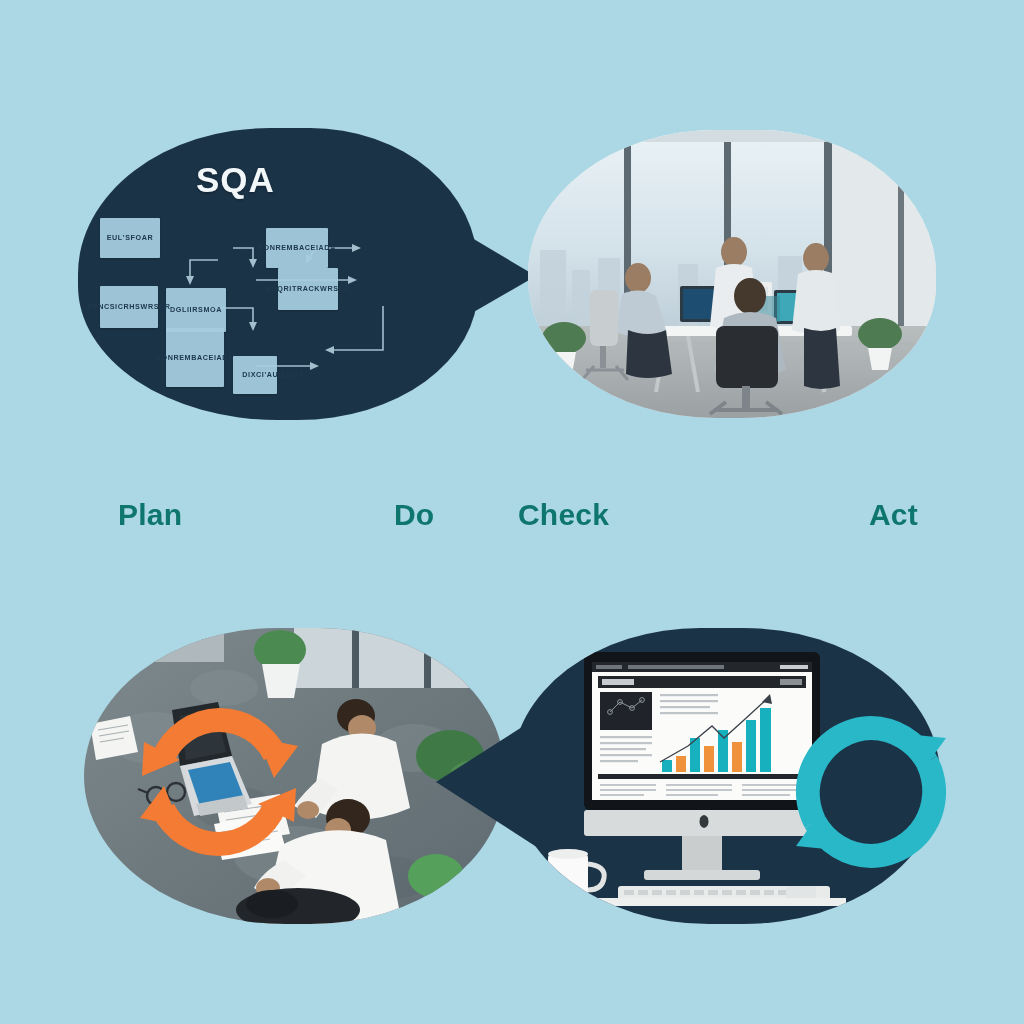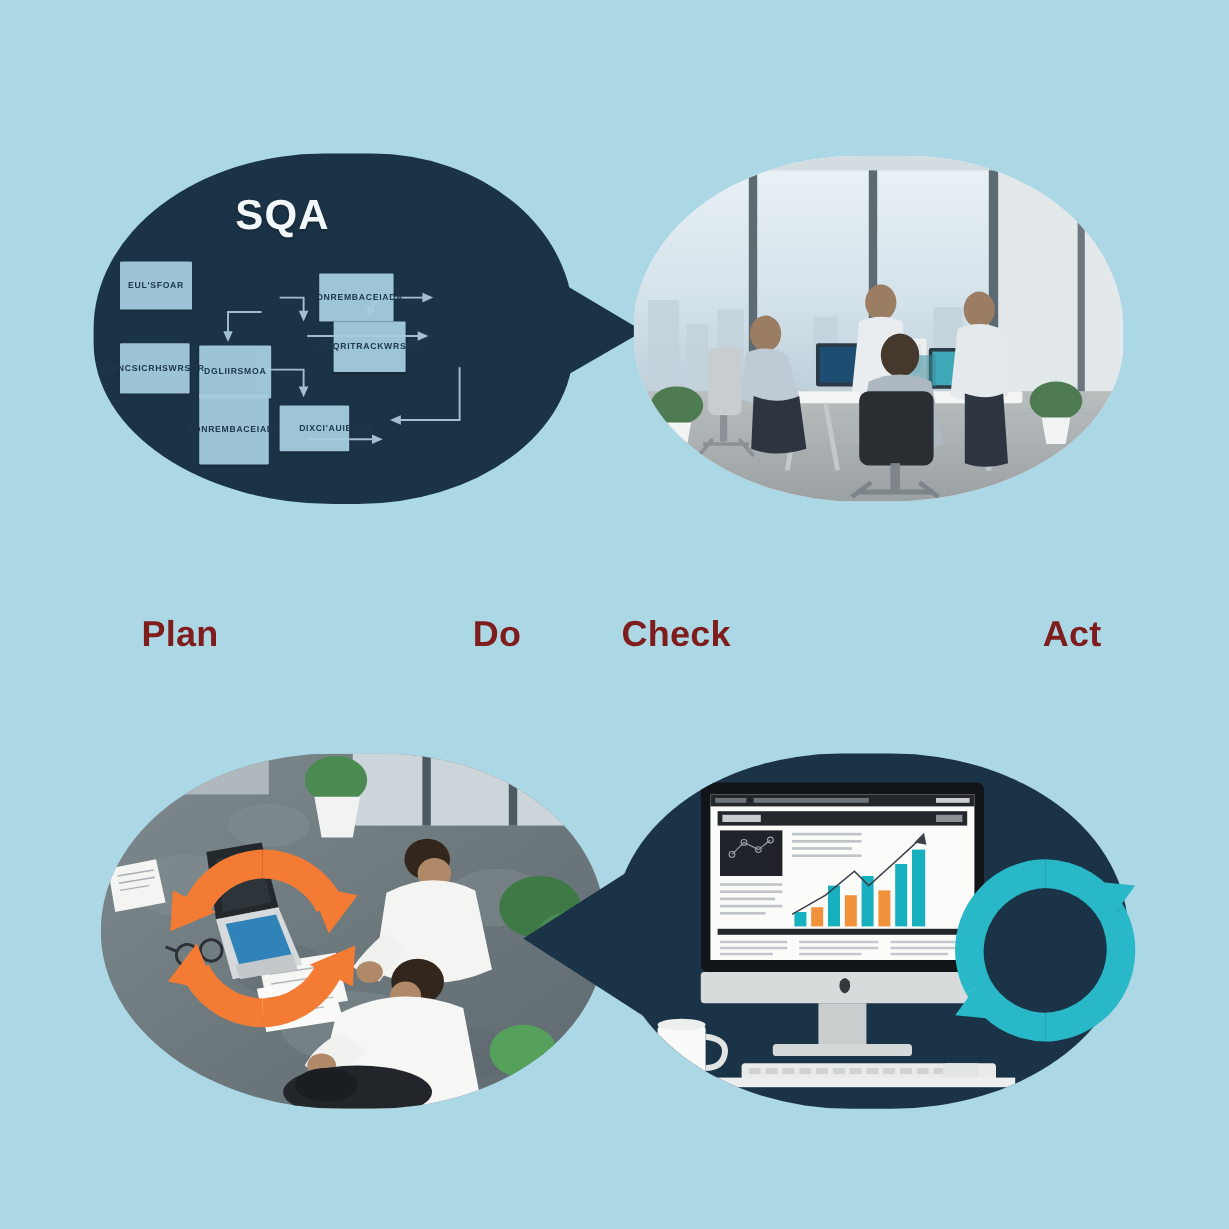--- a/index.html
+++ b/index.html
@@ -96,25 +96,24 @@
     text-align: center;
     border-radius: 1px;
     box-shadow: 0 1px 2px rgba(0,0,0,.2);
     opacity: .94;
   }
 
   
   .phase-label {
     position: absolute;
     top: 498px;
-    color: #7f1d1d;
+    color: #0f766e;
     font-size: 30px;
     font-weight: bold;
     letter-spacing: .2px;
-    margin-top: 14px;
   }
   #label-plan  { left: 118px; }
   #label-do    { left: 394px; text-align: right; }
   #label-check { left: 518px; }
   #label-act   { left: 869px; }
 
   
   .scene { position: absolute; inset: 0; }
 
   .overlay-cycle {
@@ -183,21 +182,21 @@
       <div class="fc-box" id="fc-box-5" style="left:188px; top:140px; width:60px;  height:42px;margin-left:12px;">
         <span>EOQRITRACK</span>
         <span>WRSCR</span>
       </div>
 
       <div class="fc-box" id="fc-box-6" style="left:88px;  top:200px; width:58px;  height:59px;">
         <span>EONREMBACE</span>
         <span>IADA</span>
       </div>
 
-      <div class="fc-box" id="fc-box-7" style="left:155px; top:210px; width:58px;  height:38px;padding-left:36px;">
+      <div class="fc-box" id="fc-box-7" style="left:155px; top:228px; width:44px;  height:38px;padding-left:36px;">
         <span>DIXCI'AUIE</span>
         <span>DOX</span>
       </div>
     </div>
   </div>
 
   <svg class="connector" id="connector-plan-to-do" viewBox="0 0 130 150">
     <polygon points="0,0 0,150 128,76" fill="#1B3347"></polygon>
   </svg>
 

